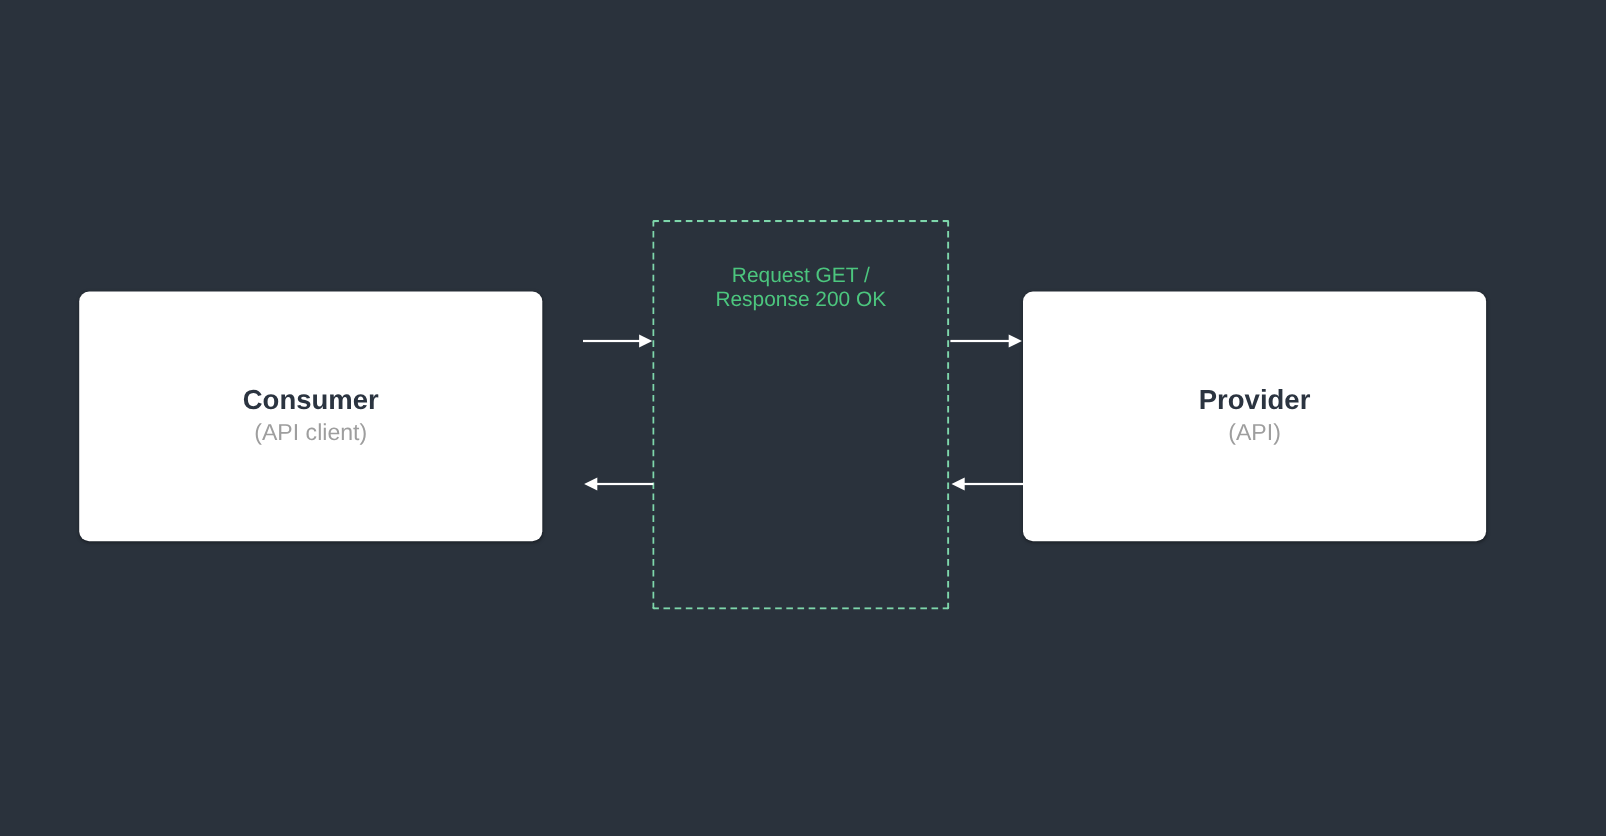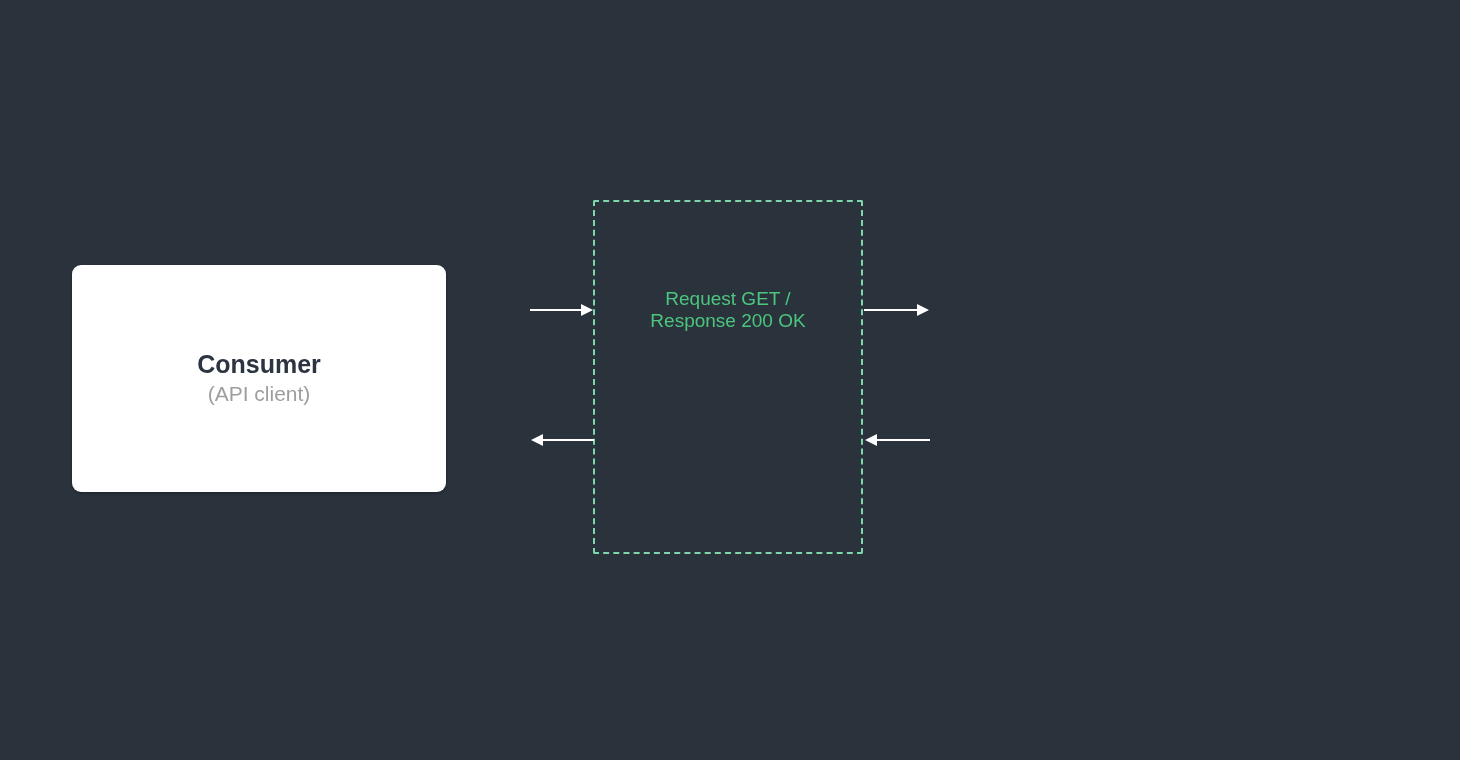--- a/index.html
+++ b/index.html
@@ -12,21 +12,21 @@
     width: 1460px;
     height: 760px;
     background: #2a323c;
     font-family: "Liberation Sans", sans-serif;
     overflow: hidden;
   }
 
   
   .node {
     position: absolute;
-    width: 374px;
+    width: 421px;
     height: 227px;
     background: #ffffff;
     border-radius: 9px;
     box-shadow: 0 1px 3px rgba(0,0,0,0.35);
     display: flex;
     flex-direction: column;
     align-items: center;
     justify-content: center;
     text-align: center;
   }
@@ -57,21 +57,21 @@
     box-sizing: border-box;
     text-align: center;
   }
   .contract-title {
     margin-top: 45px;
     font-size: 23px;
     font-weight: 700;
     color: #57cc84;
   }
   .contract-line-1 {
-    margin-top: 86px;
+    margin-top: 38px;
     font-size: 19px;
     font-weight: 400;
     color: #4cc67e;
   }
   .contract-line-2 {
     font-size: 19px;
     font-weight: 400;
     color: #4cc67e;
   }
 
@@ -114,19 +114,23 @@
   <div class="node node-consumer">
     <div class="node-title">Consumer</div>
     <div class="node-subtitle">(API client)</div>
   </div>
 
   <div class="contract">
     <div class="contract-line-1">Request GET /</div>
     <div class="contract-line-2">Response 200 OK</div>
   </div>
 
+  <div class="node node-provider">
+    <div class="node-title">Provider</div>
+    <div class="node-subtitle">(API)</div>
+  </div>
 
   <div class="arrow dir-right arrow-consumer-to-contract"></div>
   <div class="arrow dir-left arrow-contract-to-consumer"></div>
   <div class="arrow dir-right arrow-contract-to-provider"></div>
   <div class="arrow dir-left arrow-provider-to-contract"></div>
 
 </div>
 
 </body></html>

